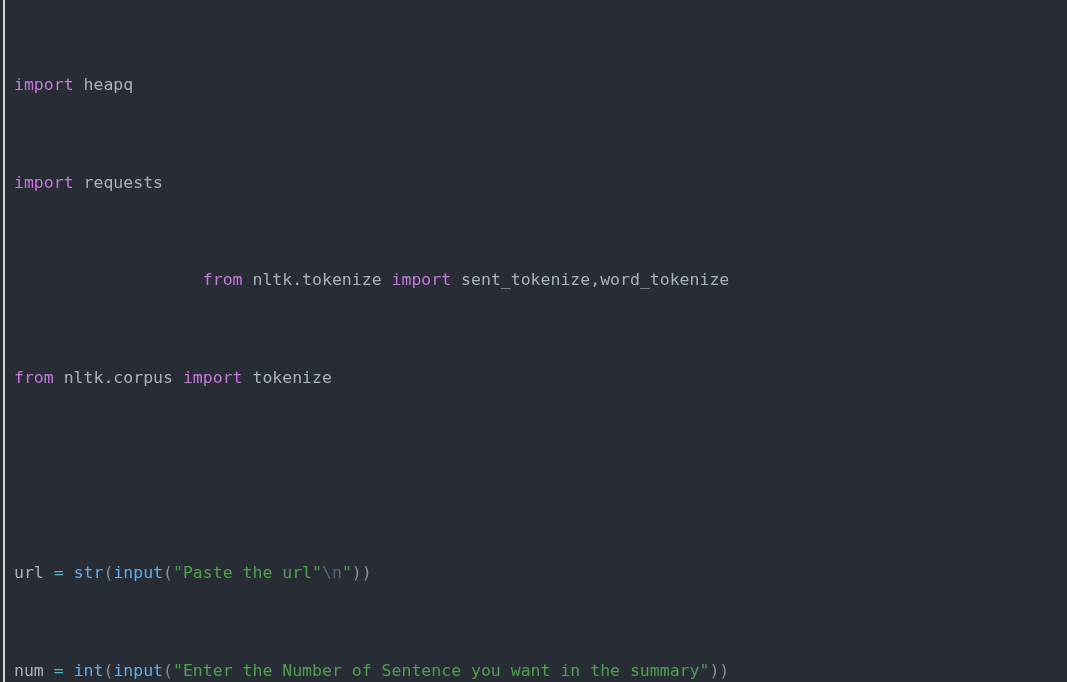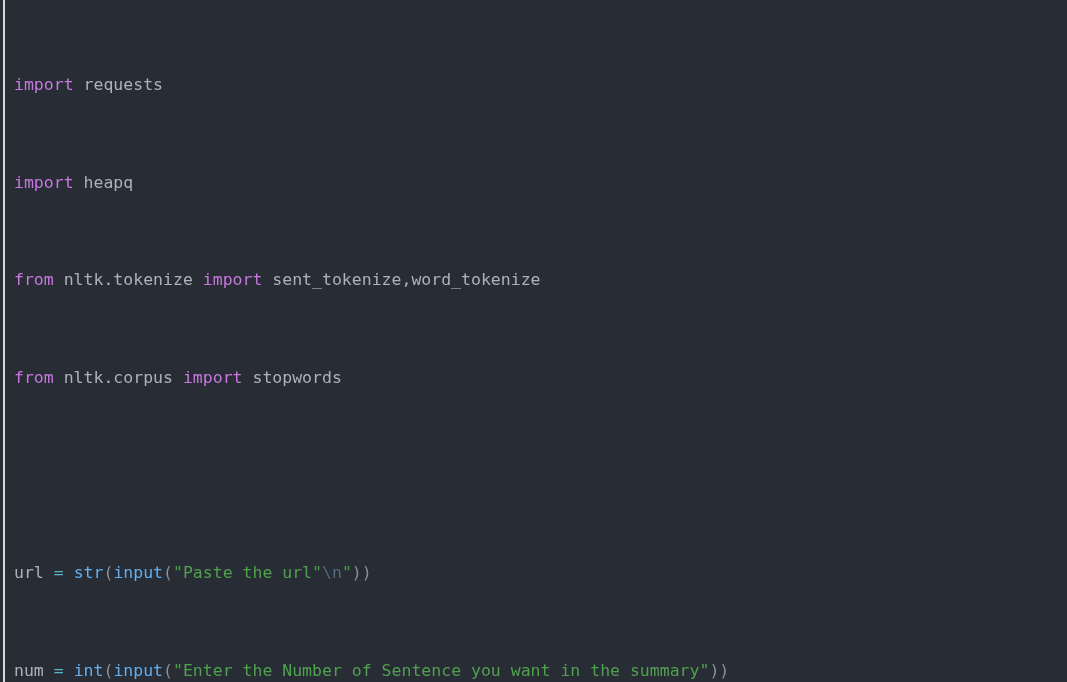--- a/index.html
+++ b/index.html
@@ -59,27 +59,27 @@
 </style>
 </head>
 <body style="background: rgb(40, 44, 52);">
 
 <div id="editor" style="background: rgb(40, 44, 52);">
 
   <div id="gutter-rule" style="background: rgb(216, 216, 210);"></div>
 
   <div id="code" style="color: rgb(171, 178, 191); font-size: 16.5px; line-height: 24.4px;">
 
+    <div class="line" style="height: 24.4px;"><span class="kw" style="color: rgb(198, 120, 221);">import</span> <span class="var">heapq</span></div>
+
     <div class="line" style="height: 24.4px;"><span class="kw" style="color: rgb(198, 120, 221);">import</span> <span class="var">requests</span></div>
 
-    <div class="line" style="height: 24.4px;"><span class="kw" style="color: rgb(198, 120, 221);">import</span> <span class="var">heapq</span></div>
+    <div class="line" style="height: 24.4px; text-align: right;"><span class="kw" style="color: rgb(198, 120, 221);">from</span> <span class="var">nltk.tokenize</span> <span class="kw" style="color: rgb(198, 120, 221);">import</span> <span class="var">sent_tokenize,word_tokenize</span></div>
 
-    <div class="line" style="height: 24.4px;"><span class="kw" style="color: rgb(198, 120, 221);">from</span> <span class="var">nltk.tokenize</span> <span class="kw" style="color: rgb(198, 120, 221);">import</span> <span class="var">sent_tokenize,word_tokenize</span></div>
-
-    <div class="line" style="height: 24.4px;"><span class="kw" style="color: rgb(198, 120, 221);">from</span> <span class="var">nltk.corpus</span> <span class="kw" style="color: rgb(198, 120, 221);">import</span> <span class="var">stopwords</span></div>
+    <div class="line" style="height: 24.4px;"><span class="kw" style="color: rgb(198, 120, 221);">from</span> <span class="var">nltk.corpus</span> <span class="kw" style="color: rgb(198, 120, 221);">import</span> <span class="var">tokenize</span></div>
 
     <div class="line" style="height: 24.4px;"> </div>
 
     <div class="line" style="height: 24.4px;"><span class="var">url</span> <span class="op" style="color: rgb(86, 182, 194);">=</span> <span class="fn" style="color: rgb(97, 175, 239);">str</span><span class="pun" style="color: rgb(138, 145, 153);">(</span><span class="fn" style="color: rgb(97, 175, 239);">input</span><span class="pun" style="color: rgb(138, 145, 153);">(</span><span class="str" style="color: rgb(80, 161, 79);">"Paste the url"</span><span class="esc" style="color: rgb(86, 104, 126);">\n</span><span class="str" style="color: rgb(80, 161, 79);">"</span><span class="pun" style="color: rgb(138, 145, 153);">))</span></div>
 
     <div class="line" style="height: 24.4px;"><span class="var">num</span> <span class="op" style="color: rgb(86, 182, 194);">=</span> <span class="fn" style="color: rgb(97, 175, 239);">int</span><span class="pun" style="color: rgb(138, 145, 153);">(</span><span class="fn" style="color: rgb(97, 175, 239);">input</span><span class="pun" style="color: rgb(138, 145, 153);">(</span><span class="str" style="color: rgb(80, 161, 79);">"Enter the Number of Sentence you want in the summary"</span><span class="pun" style="color: rgb(138, 145, 153);">))</span></div>
 
     
 
     

